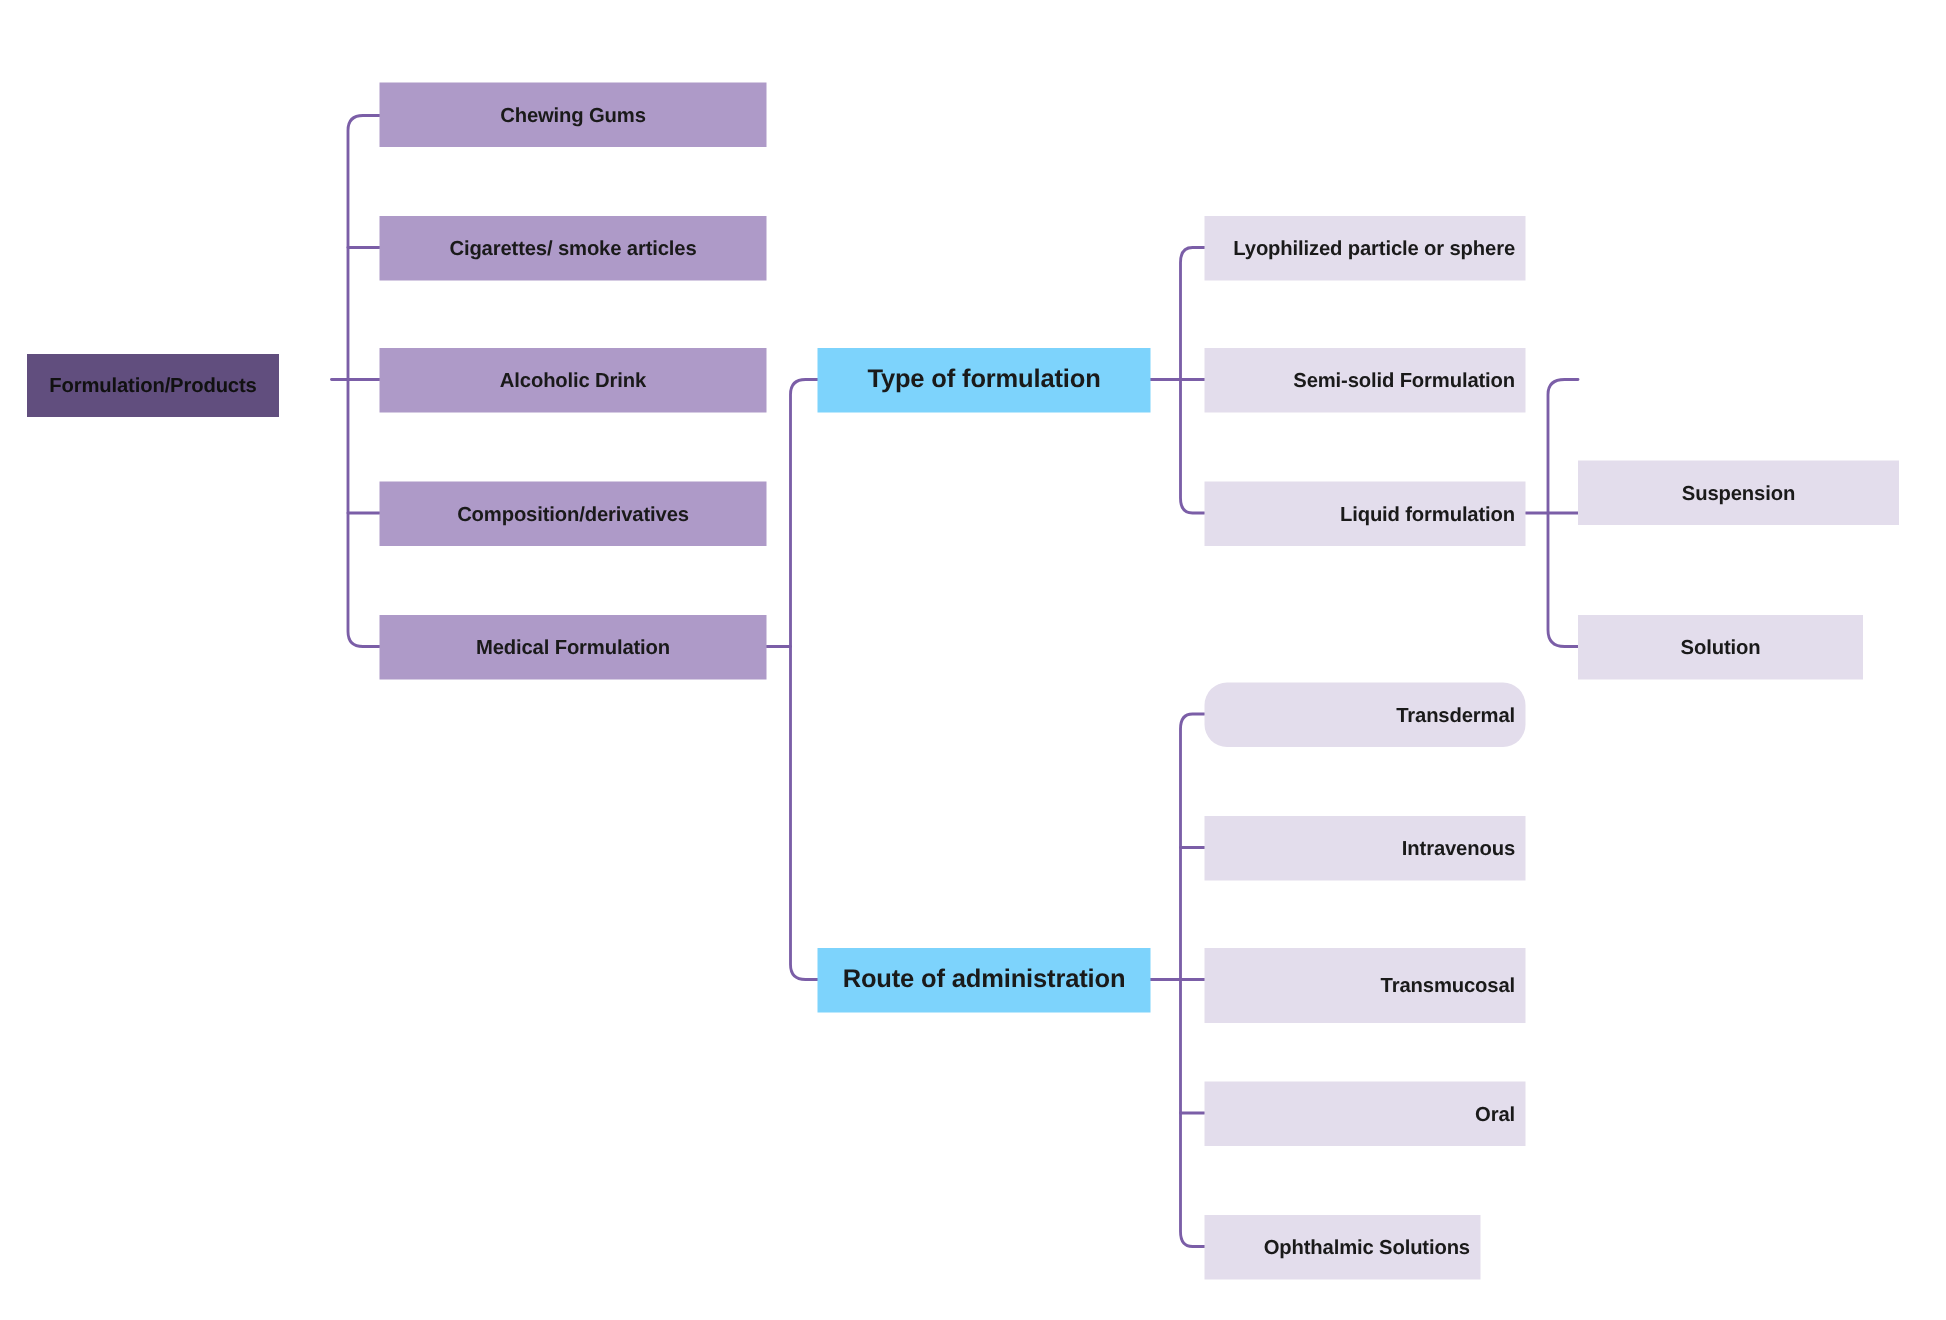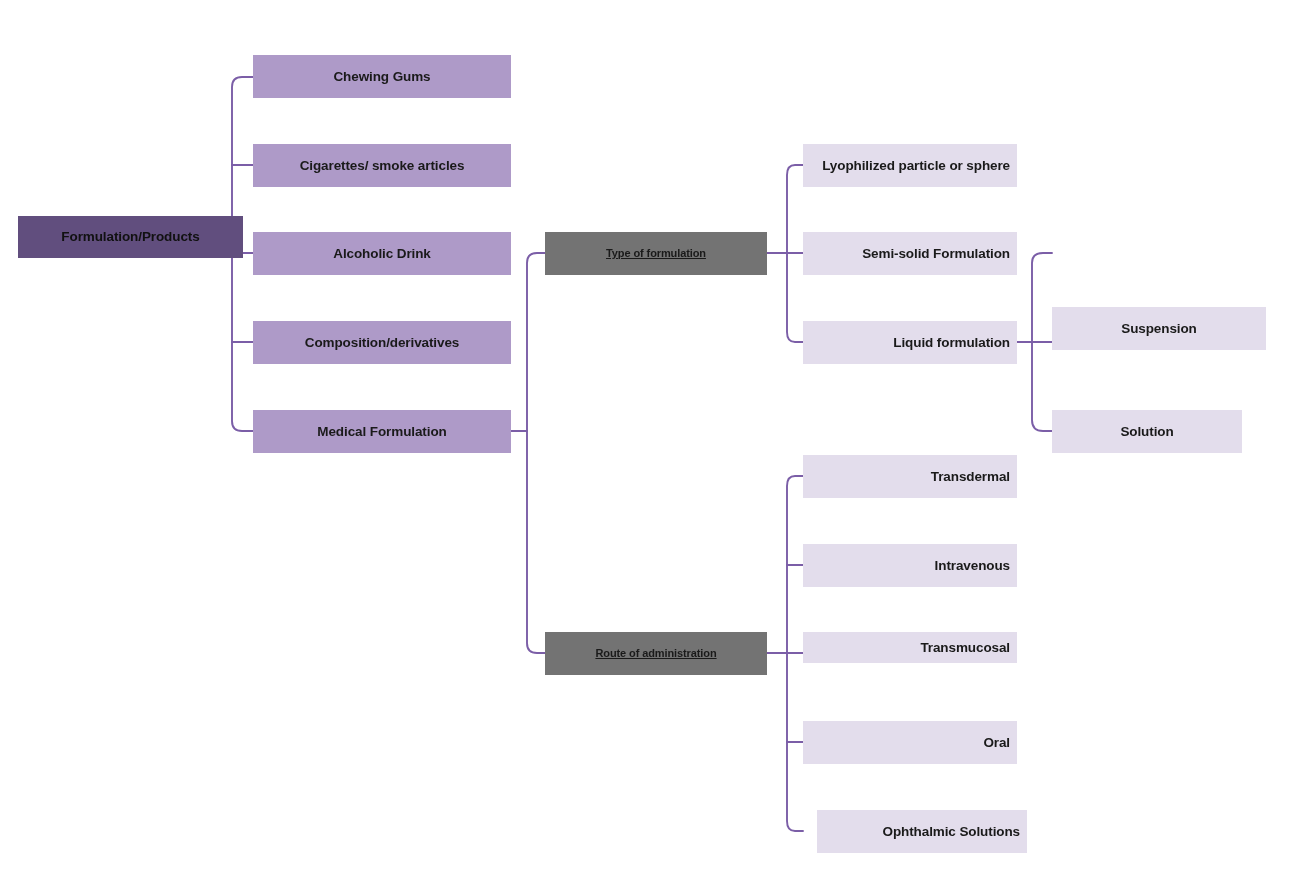--- a/index.html
+++ b/index.html
@@ -47,23 +47,22 @@
   .level-root {
     background: #614E7E;
     color: #111111;
     font-size: 13.5px;
   }
   .level-1 {
     background: #AE9AC8;
     font-size: 13.5px;
   }
   .level-2 {
-    background: #737373;
-    font-size: 11px;
-    text-decoration: underline;
+    background: #7dd3fc;
+    font-size: 17px;
   }
   .level-3 {
     background: #E3DDEC;
     font-size: 13.5px;
     text-align: right;
   }
   .level-4 {
     background: #E3DDEC;
     font-size: 13.5px;
   }
@@ -96,21 +95,21 @@
       <path d="M 1032 342 L 1052 342"></path>
 
       <path d="M 767 653 L 787 653"></path>
       <path d="M 803 476 L 795 476 Q 787 476 787 486 L 787 821 Q 787 831 795 831 L 803 831"></path>
       <path d="M 787 565 L 803 565"></path>
       <path d="M 787 653 L 803 653"></path>
       <path d="M 787 742 L 803 742"></path>
     </g>
   </svg>
 
-  <div class="node level-root" style="left:18px; top:216px; width:225px; height:42px;">
+  <div class="node level-root" style="left:18px; top:236px; width:168px; height:42px;">
     <span class="node-label">Formulation/Products</span>
   </div>
 
   <div class="node level-1" style="left:253px; top:55px; width:258px; height:43px;">
     <span class="node-label">Chewing Gums</span>
   </div>
 
   <div class="node level-1" style="left:253px; top:232px; width:258px; height:43px;">
     <span class="node-label">Alcoholic Drink</span>
   </div>
@@ -149,33 +148,33 @@
 
 
   <div class="node level-4" style="left:1052px; top:307px; width:214px; height:43px;">
     <span class="node-label">Suspension</span>
   </div>
 
   <div class="node level-4" style="left:1052px; top:410px; width:190px; height:43px;">
     <span class="node-label">Solution</span>
   </div>
 
-  <div class="node level-3" style="left:803px; top:455px; width:214px; height:43px;">
+  <div class="node level-3" style="left:803px; top:455px; width:214px; height:43px;border-radius:15px;">
     <span class="node-label">Transdermal</span>
   </div>
 
   <div class="node level-3" style="left:803px; top:544px; width:214px; height:43px;">
     <span class="node-label">Intravenous</span>
   </div>
 
-  <div class="node level-3" style="left:803px; top:632px; width:214px; height:31px;">
+  <div class="node level-3" style="left:803px; top:632px; width:214px; height:50px;">
     <span class="node-label">Transmucosal</span>
   </div>
 
   <div class="node level-3" style="left:803px; top:721px; width:214px; height:43px;">
     <span class="node-label">Oral</span>
   </div>
 
-  <div class="node level-3" style="left:803px; top:810px; width:210px; height:43px;margin-left:14px;">
+  <div class="node level-3" style="left:803px; top:810px; width:184px; height:43px;">
     <span class="node-label">Ophthalmic Solutions</span>
   </div>
 
 </div>
 
 </body></html>

